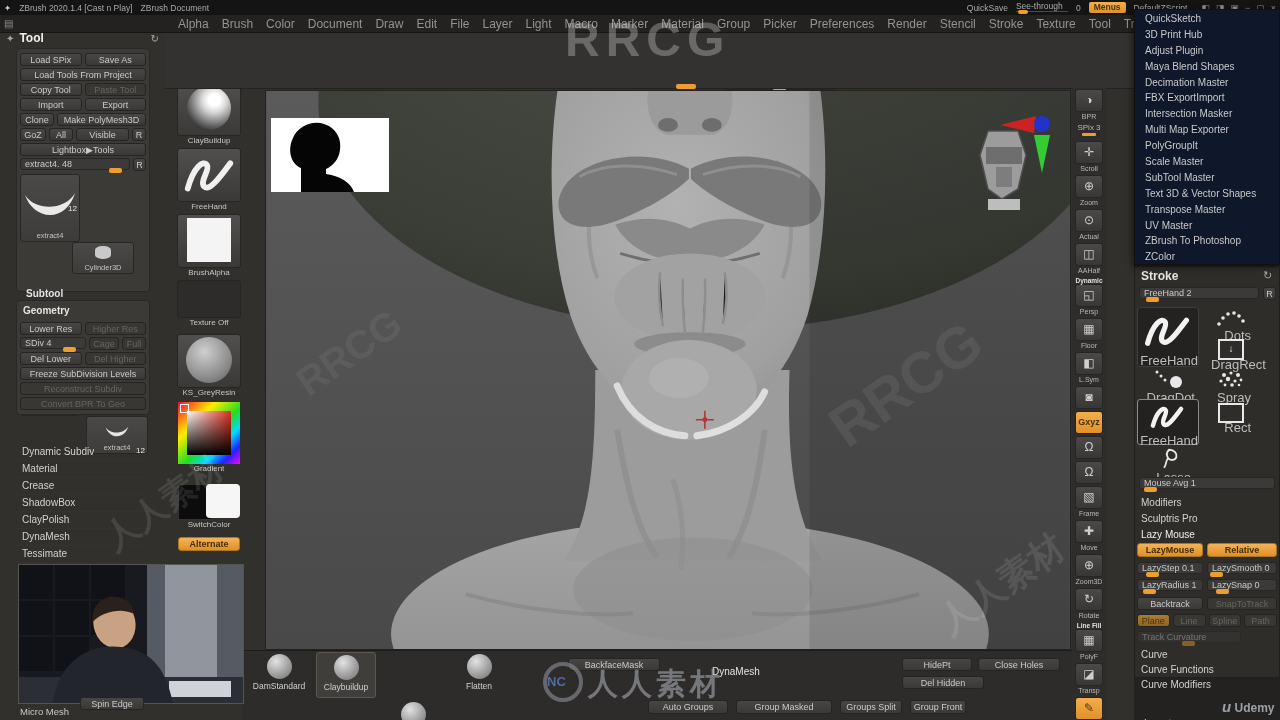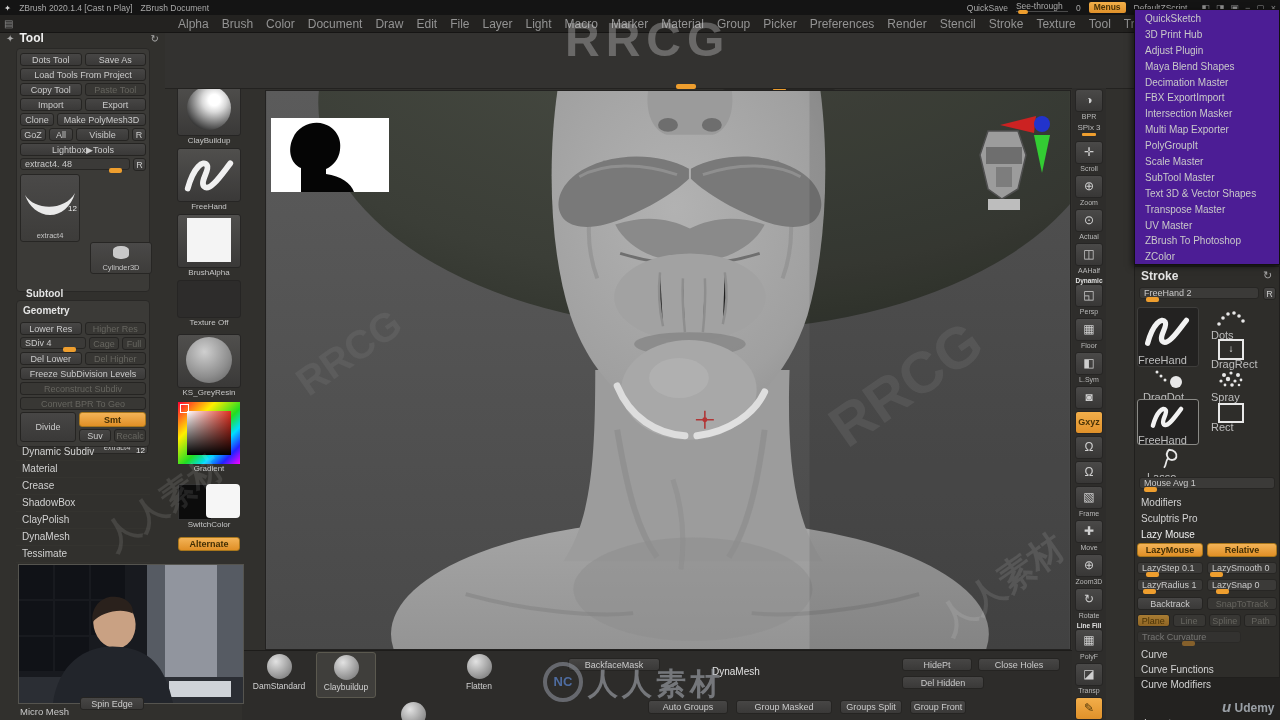--- a/index.html
+++ b/index.html
@@ -70,29 +70,29 @@
            border:1px solid #262524;border-radius:3px;font-size:12px;line-height:21px;color:#cfcfcf;overflow:hidden;}
   .rs-label{font-size:7px;line-height:9px;}
   .rs-top{font-size:6.5px;line-height:7px;color:#e0e0e0;font-weight:bold;}
   .rs-top:empty,.rs-label:empty{display:none;}
   .rs-orange .rs-icon{background:linear-gradient(#f2ae4a,#e0912a);color:#4a3306;}
   .rs-text .rs-icon{font-size:9px;font-weight:bold;}
   .rs-slider::after{content:"";display:block;width:14px;height:3px;background:#ee9e2e;margin:1px auto 3px;border-radius:1px;}
   .rs-slider .rs-label{font-size:8px;}
   
   #rcol{left:1134px;top:28px;width:146px;height:692px;background:#232220;z-index:8;}
-  #zplugin{left:1134px;top:9px;width:146px;height:256px;background:#4c1d95;border:1px solid #121110;
+  #zplugin{left:1134px;top:9px;width:146px;height:256px;background:#0f172a;border:1px solid #121110;
            box-shadow:-2px 2px 6px rgba(0,0,0,.5);z-index:45;box-sizing:border-box;padding-top:1px;}
   #zplugin .zp-item{font-size:10px;color:#c9c9c9;height:15.9px;line-height:15.9px;padding-left:10px;white-space:nowrap;}
   #stroke-panel{left:1134px;top:266px;width:146px;height:412px;background:#2e2d2a;border:1px solid #201f1d;
                 box-sizing:border-box;z-index:9;}
   #stroke-panel .sp{position:absolute;}
   .st-thumb{background:#232221;border:1px solid #3e3d3b;border-radius:3px;position:relative;}
   .st-thumb.sel{border-color:#8a8a86;}
-  .st-label{font-size:11px;color:#bdbdbd;text-align:left;line-height:9px;}
+  .st-label{font-size:13px;color:#bdbdbd;text-align:right;line-height:9px;}
   
   #bottombar{left:242px;top:650px;width:830px;height:70px;background:#2d2c2a;border-top:1px solid #1d1c1a;z-index:7;}
   .bb-brush{position:absolute;width:58px;text-align:center;}
   .bb-ball{width:25px;height:25px;border-radius:50%;margin:2px auto;
            background:radial-gradient(circle at 36% 30%,#e2e2e2,#9d9d9d 58%,#6d6d6d);}
   .bb-label{font-size:8.5px;color:#d0d0d0;white-space:nowrap;}
   .bb-brush.active{background:#3f3e3b;border:1px solid #5b594f;border-radius:3px;}
   
   #canvas{left:265px;top:90px;width:806px;height:560px;background:#4f4f4f;border:1px solid #232221;box-sizing:border-box;}
   
@@ -233,21 +233,21 @@
   </div>
   <div class="hdr-row">
     <span class="ico">✦</span>
     <span class="ttl">Tool</span>
     <span class="ico">↻</span>
   </div>
 </div>
 
 <div class="abs panel" style="left:16px;top:48px;width:134px;padding:2px 0;">
   <div class="lp-row">
-    <div class="btn">Dots Tool</div>
+    <div class="btn">Load SPix</div>
     <div class="btn">Save As</div>
   </div>
   <div class="lp-row">
       <div class="btn">Load Tools From Project</div>
     </div>
   <div class="lp-row">
     <div class="btn">Copy Tool</div>
     <div class="btn disabled">Paste Tool</div>
   </div>
   <div class="lp-row">
@@ -276,21 +276,21 @@
   </div>
 
   <div style="position:relative;height:112px;margin:3px;">
     <div class="thumb abs" style="left:0;top:0;width:60px;height:68px;">
       <svg width="58" height="52" viewBox="0 0 58 44">
         <path d="M4,16 C14,32 44,32 54,14 C50,28 40,36 29,36 C18,36 8,28 4,16 Z" fill="#e9e9e9"></path>
       </svg>
       <span class="tbadge">12</span>
       <span class="tlabel">extract4</span>
     </div>
-    <div class="thumb abs" style="left:70px;top:0;width:62px;height:32px;">
+    <div class="thumb abs" style="left:52px;top:0;width:62px;height:32px;">
       <div style="width:16px;height:13px;background:#c9c9c9;border-radius:45%/30%;margin:3px auto 0;"></div>
       <span class="tlabel">Cylinder3D</span>
     </div>
     <div class="thumb abs" style="left:66px;top:36px;width:62px;height:32px;">
       <div style="color:#dcdcdc;font-size:15px;line-height:17px;">✶</div>
       <span class="tlabel">PolyMesh3D</span>
     </div>
     <div class="thumb abs" style="left:0;top:72px;width:60px;height:38px;">
       <div style="color:#e08f26;font-family:'Liberation Serif',serif;font-style:italic;font-weight:bold;font-size:19px;line-height:22px;">S</div>
       <span class="tlabel">SimpleBrush</span>
@@ -327,30 +327,20 @@
   </div>
   <div class="lp-row">
       <div class="btn">Freeze SubDivision Levels</div>
     </div>
   <div class="lp-row">
       <div class="btn disabled">Reconstruct Subdiv</div>
     </div>
   <div class="lp-row">
       <div class="btn disabled">Convert BPR To Geo</div>
     </div>
-  <div class="lp-row" style="align-items:stretch;">
-    <div class="btn" style="flex:0 0 56px;height:30px;">Divide</div>
-    <div style="flex:1;display:flex;flex-direction:column;gap:2px;">
-      <div class="btn orange" style="height:14px;">Smt</div>
-      <div style="display:flex;gap:3px;">
-        <div class="btn" style="flex:0 0 32px;">Suv</div>
-        <div class="btn disabled" style="flex:1;">Recalc</div>
-      </div>
-    </div>
-  </div>
 </div>
 
 <div class="abs left-sec" style="left:16px;top:444px;width:134px;">
 
 <div class="sec-row">Dynamic Subdiv</div>
     <div class="sec-row">Material</div>
     <div class="sec-row">Crease</div>
     <div class="sec-row">ShadowBox</div>
     <div class="sec-row">ClayPolish</div>
     <div class="sec-row">DynaMesh</div>
@@ -797,16 +787,16 @@
     <div class="btn" style="height: 14px; width: 62px;">Groups Split</div>
     <div class="btn" style="height: 14px; width: 56px;">Group Front</div>
   </div>
 
 <div class="abs wm" style="left:565px;top:12px;font-size:48px;letter-spacing:6px;color:rgba(235,235,235,0.30);">RRCG</div>
 <div class="abs wm" style="left:820px;top:350px;font-size:58px;color:rgba(255,255,255,0.07);transform:rotate(-35deg);">RRCG</div>
 <div class="abs wm" style="left:290px;top:330px;font-size:40px;color:rgba(255,255,255,0.06);transform:rotate(-35deg);">RRCG</div>
 <div class="abs wm" style="left:96px;top:480px;font-size:34px;color:rgba(255,255,255,0.10);transform:rotate(-35deg);">人人素材</div>
 <div class="abs wm" style="left:930px;top:560px;font-size:36px;color:rgba(255,255,255,0.10);transform:rotate(-35deg);">人人素材</div>
 <div class="abs wm" style="left:543px;top:662px;width:32px;height:32px;border-radius:50%;border:4px solid rgba(150,155,165,0.55);
-            text-align:center;line-height:32px;font-size:13px;color:rgba(90,130,200,0.75);">
+            text-align:left;line-height:32px;font-size:13px;color:rgba(90,130,200,0.75);">
   <span>NC</span>
 </div>
 <div class="abs wm" style="left:588px;top:664px;font-size:30px;color:rgba(165,170,178,0.60);letter-spacing:4px;">人人素材</div>
 
 </body></html>

